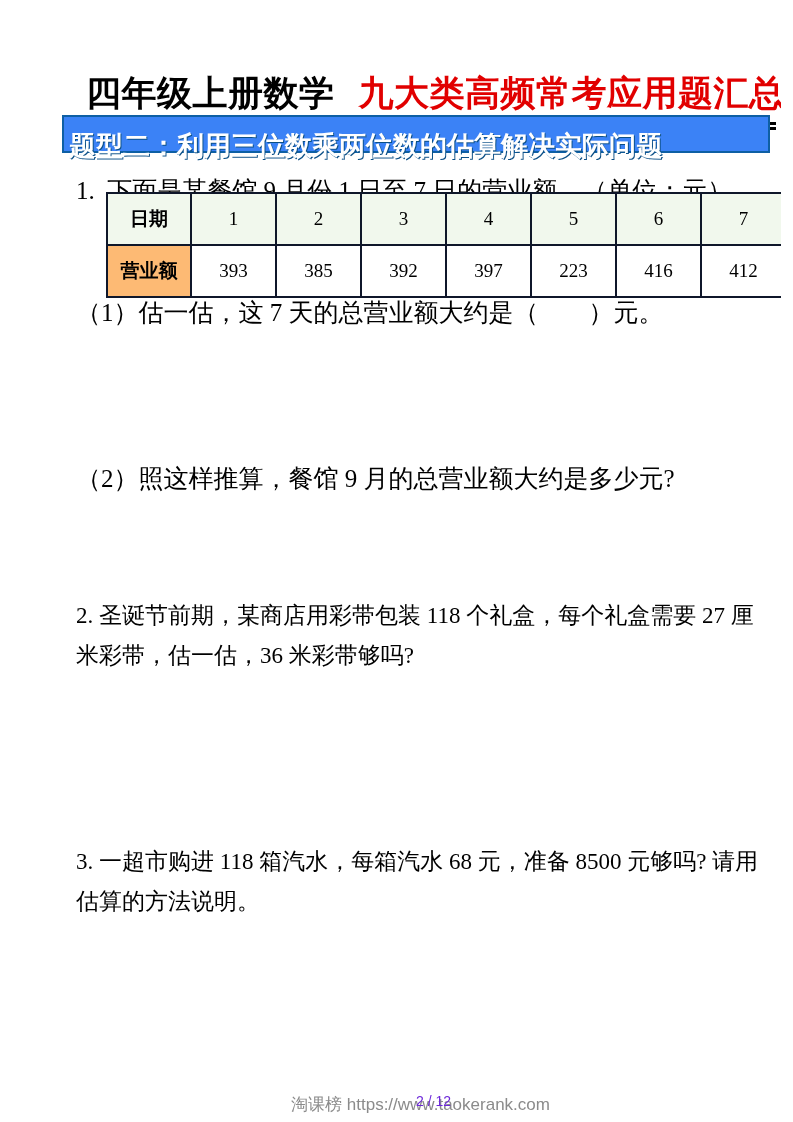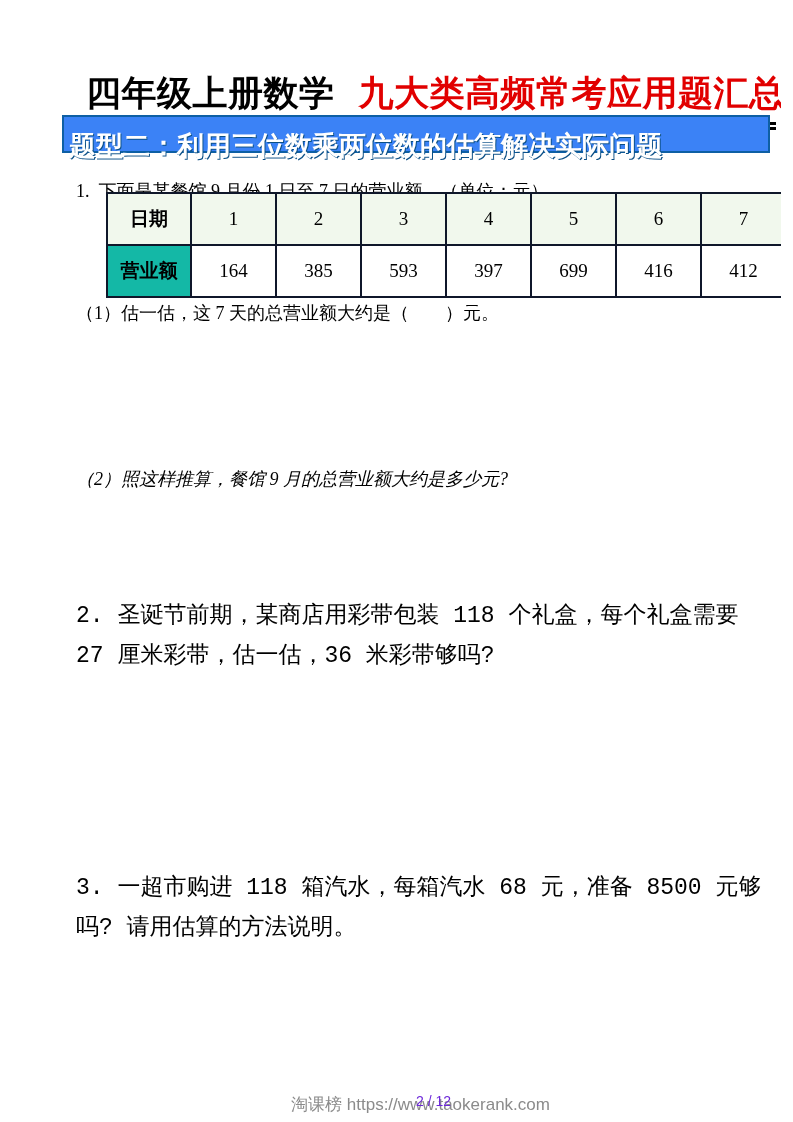--- a/index.html
+++ b/index.html
@@ -45,57 +45,56 @@
     line-height: 34px;
     padding-left: 5px;
     white-space: nowrap;
     text-shadow: 1px 1px 0 #0b4f86;
   }
 
   
   .q-text {
     position: absolute;
     left: 40px;
-    font-size: 18px;
+    font-size: 25px;
     line-height: 30px;
     white-space: pre;
   }
   .q-wrap {
     position: absolute;
     left: 40px;
     width: 718px;
     font-size: 23px;
     line-height: 40px;
-    font-family: Liberation Mono, monospace;
   }
   #q1-text   { top: 140px; }
   #q1-sub1   { top: 262px; }
-  #q1-sub2   { top: 428px; font-style: italic; }
+  #q1-sub2   { top: 428px; }
   #q2-text   { top: 560px; }
-  #q3-text   { top: 832px; }
+  #q3-text   { top: 806px; }
 
   
   .sales-table {
     position: absolute;
     left: 82px;
     top: 168px;
     border-collapse: collapse;
   }
   .sales-table td {
     border: 2px solid #0f172a;
     text-align: center;
     vertical-align: middle;
     height: 41px;
     font-size: 19px;
     background: #ffffff;
   }
   .sales-table tr.hdr td { background: #f1f8ed; }
   .sales-table td.lbl { width: 84px; font-weight: 600; }
   .sales-table td.val { width: 85px; }
-  .sales-table tr.datarow td.lbl { background: #14b8a6; }
+  .sales-table tr.datarow td.lbl { background: #fdba74; }
 
   
   .footer {
     position: absolute;
     left: 0;
     top: 1057px;
     width: 100%;
     text-align: center;
     color: #8b8b8b;
     font-size: 17px;
@@ -131,25 +130,25 @@
         <td class="val">1</td>
         <td class="val">2</td>
         <td class="val">3</td>
         <td class="val">4</td>
         <td class="val">5</td>
         <td class="val">6</td>
         <td class="val">7</td>
       </tr>
       <tr class="datarow">
         <td class="lbl">营业额</td>
-        <td class="val">164</td>
+        <td class="val">393</td>
         <td class="val">385</td>
-        <td class="val">593</td>
+        <td class="val">392</td>
         <td class="val">397</td>
-        <td class="val">699</td>
+        <td class="val">223</td>
         <td class="val">416</td>
         <td class="val">412</td>
       </tr>
     </tbody>
   </table>
 
   <div class="q-text" id="q1-sub1">（1）估一估，这 7 天的总营业额大约是（        ）元。</div>
 
   <div class="q-text" id="q1-sub2">（2）照这样推算，餐馆 9 月的总营业额大约是多少元?</div>
 

